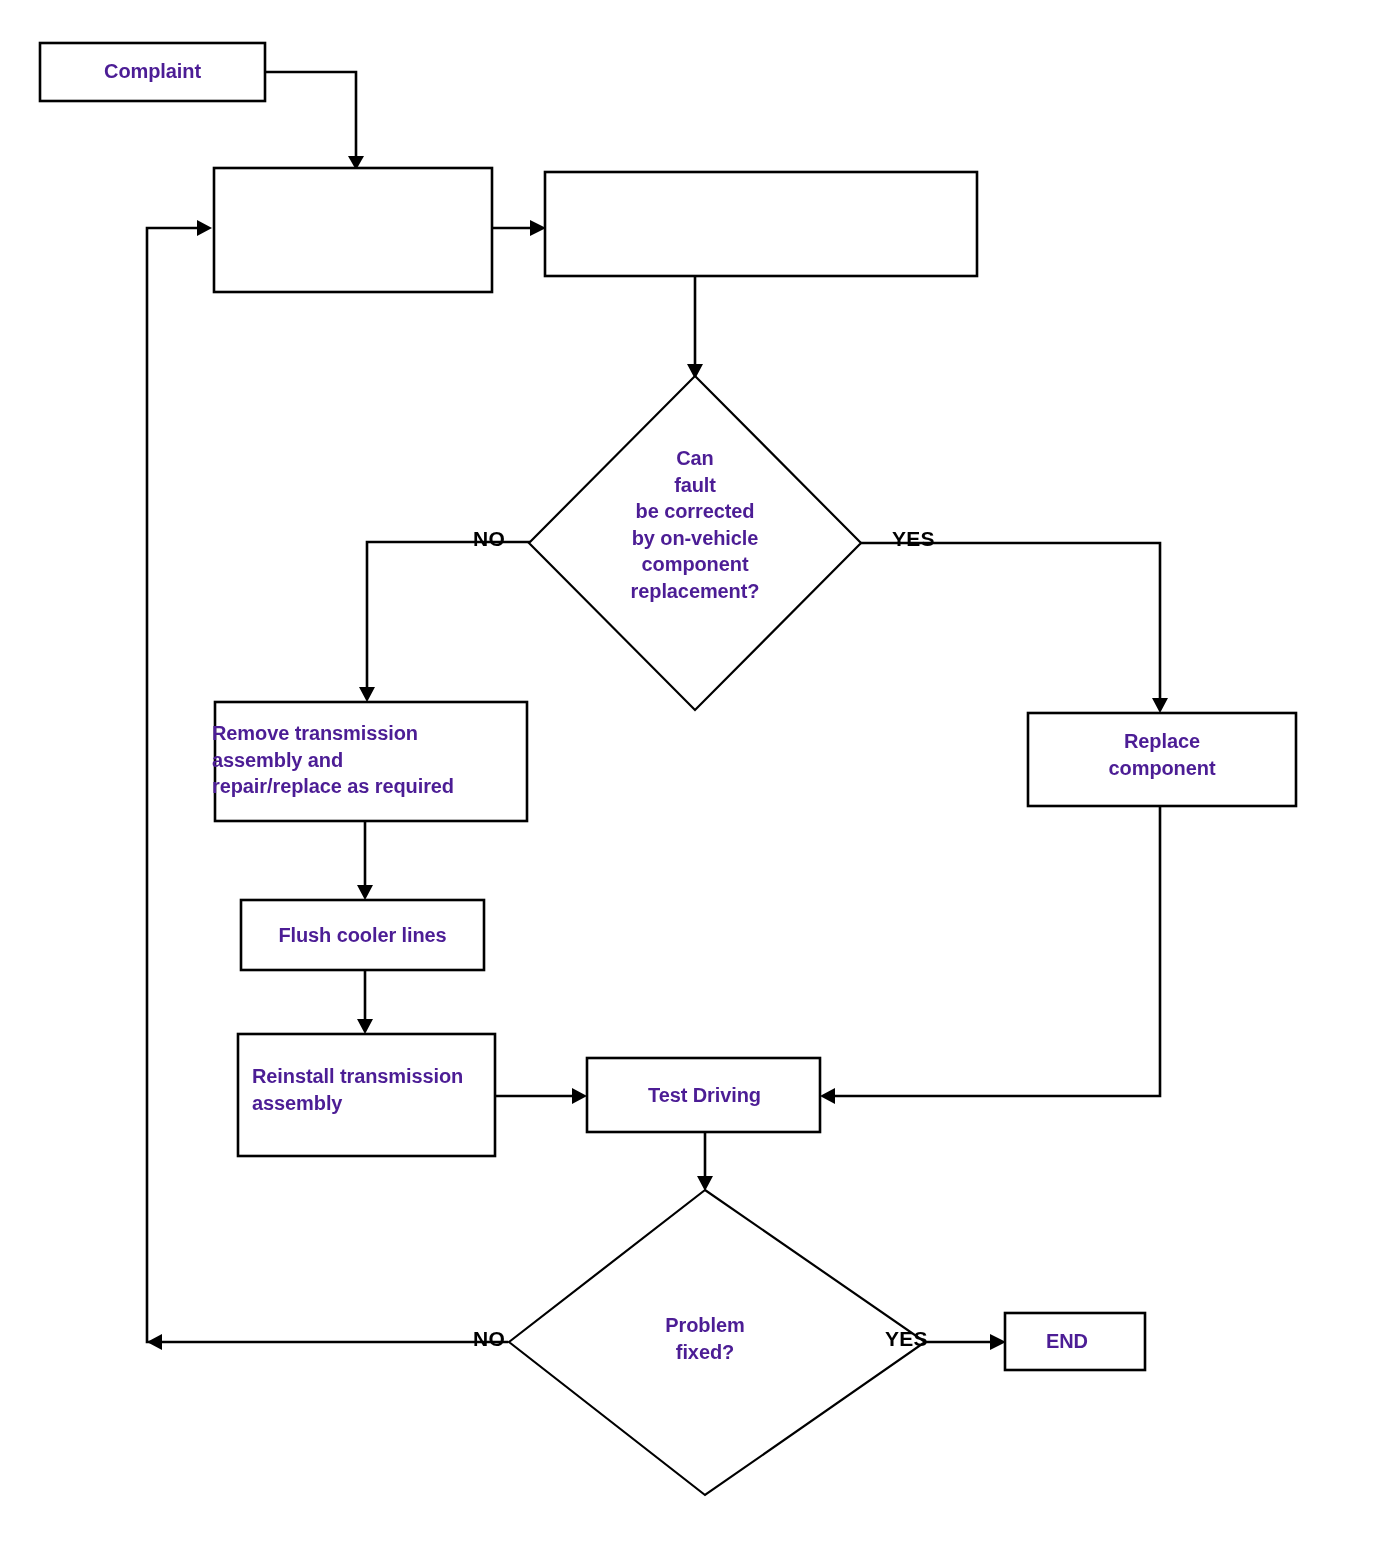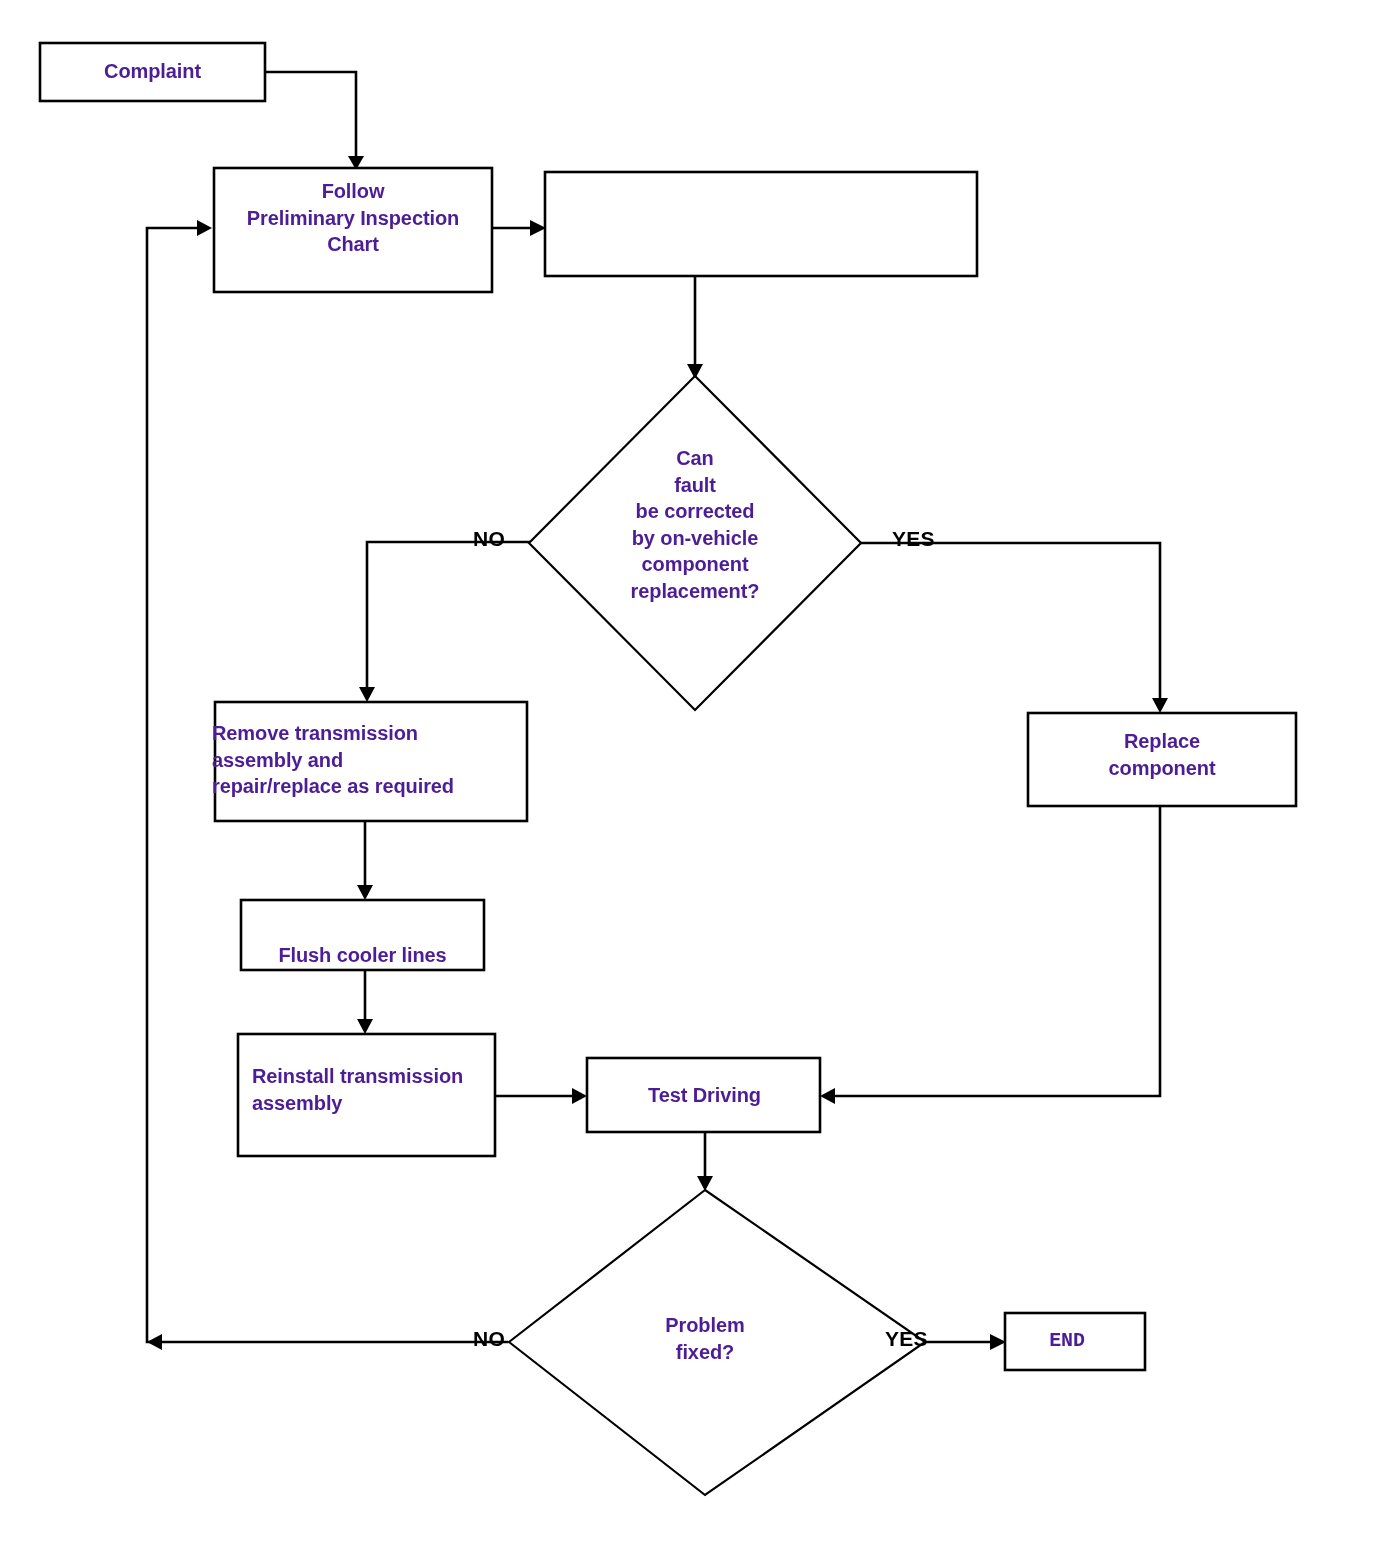--- a/index.html
+++ b/index.html
@@ -154,50 +154,47 @@
     <rect class="node-rect" x="587" y="1058" width="233" height="74"></rect>
 
     <polygon class="node-diamond" points="705,1190 925,1342 705,1495 509,1342"></polygon>
 
     <rect class="node-rect" x="1005" y="1313" width="140" height="57"></rect>
 
   </svg>
 
   <div class="node-text t-center" style="left:40px; top:58px; width:225px;">Complaint</div>
 
-  <div class="node-text t-center" style="left:214px; top:178px; width:278px;">Follow
-Preliminary Inspection
-Chart</div>
 
 
   <div class="node-text t-center" style="left:575px; top:445px; width:240px;">Can
 fault
 be corrected
 by on-vehicle
 component
 replacement?</div>
 
   <div class="node-text t-left" style="left:212px; top:720px; width:300px;">Remove transmission
 assembly and
 repair/replace as required</div>
 
-  <div class="node-text t-center" style="left:241px; top:922px; width:243px;margin-top:20px;">Flush cooler lines</div>
+  <div class="node-text t-center" style="left:241px; top:922px; width:243px;">Flush cooler lines</div>
 
   <div class="node-text t-left" style="left:252px; top:1063px; width:245px;">Reinstall transmission
 assembly</div>
 
   <div class="node-text t-center" style="left:1028px; top:728px; width:268px;">Replace
 component</div>
 
   <div class="node-text t-center" style="left:587px; top:1082px; width:235px;">Test Driving</div>
 
   <div class="node-text t-center" style="left:605px; top:1312px; width:200px;">Problem
 fixed?</div>
 
-  <div class="node-text t-center" style="left:1005px; top:1328px; width:124px;font-family:Liberation Mono, monospace;">END</div>
+  <div class="node-text t-center" style="left:1005px; top:1328px; width:124px;">END</div>
 
   <div class="edge-label" style="left:473px; top:505px;">NO</div>
 
   <div class="edge-label" style="left:892px; top:505px;">YES</div>
 
   <div class="edge-label" style="left:473px; top:1305px;">NO</div>
 
   <div class="edge-label" style="left:885px; top:1305px;">YES</div>
 
 </div>

